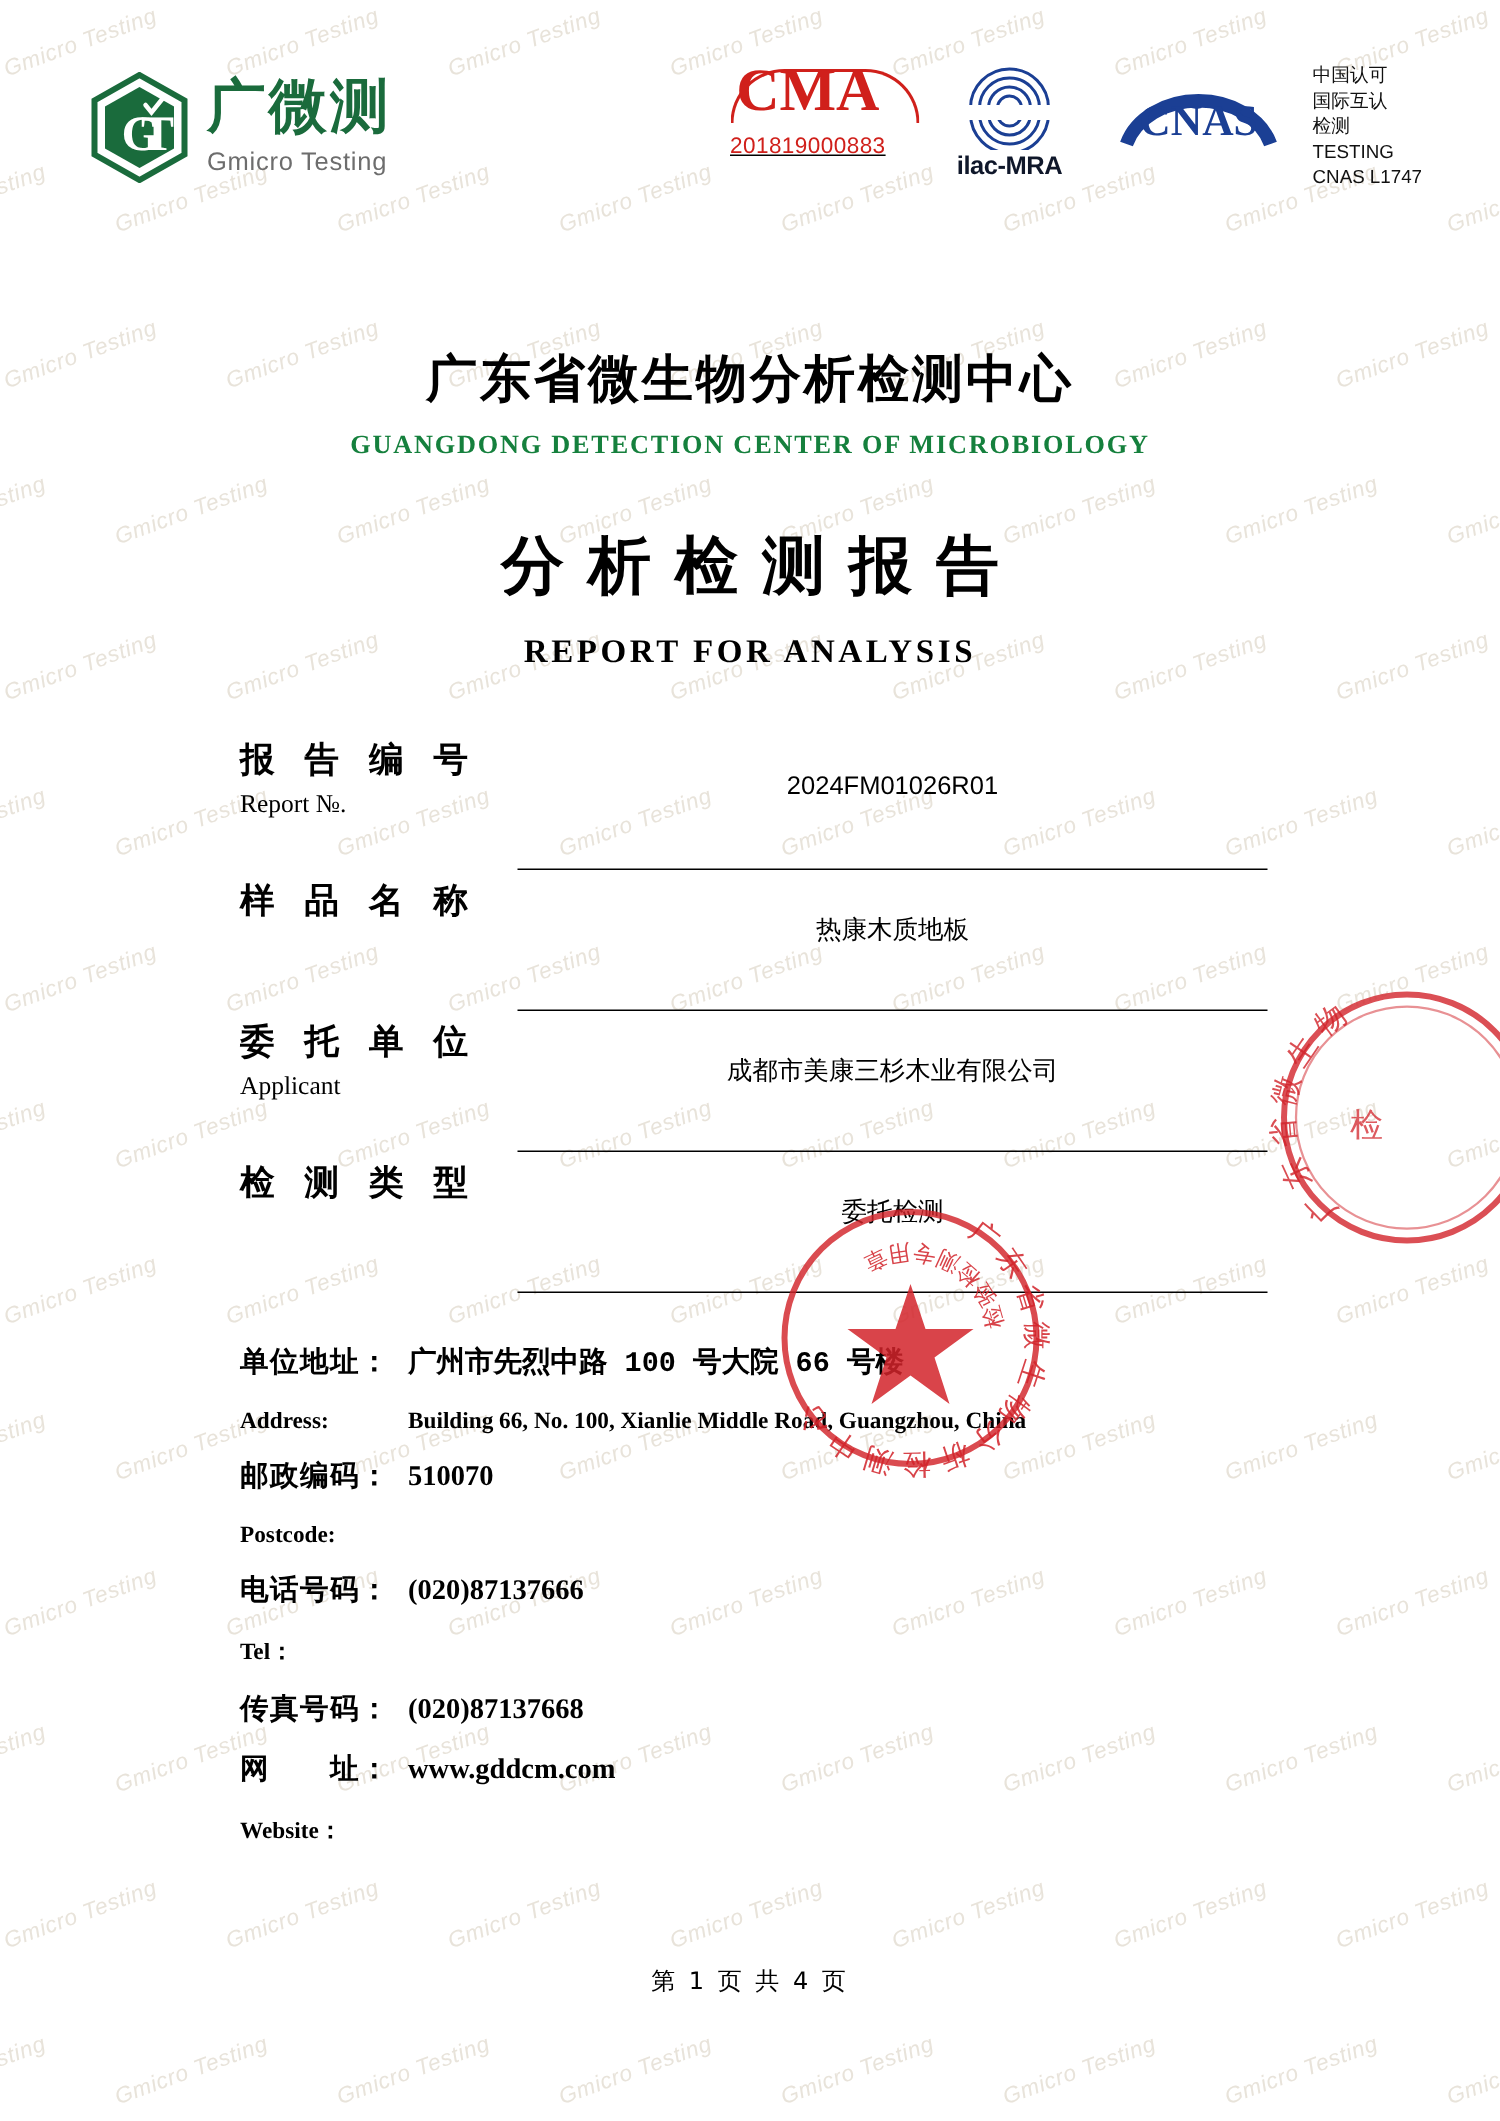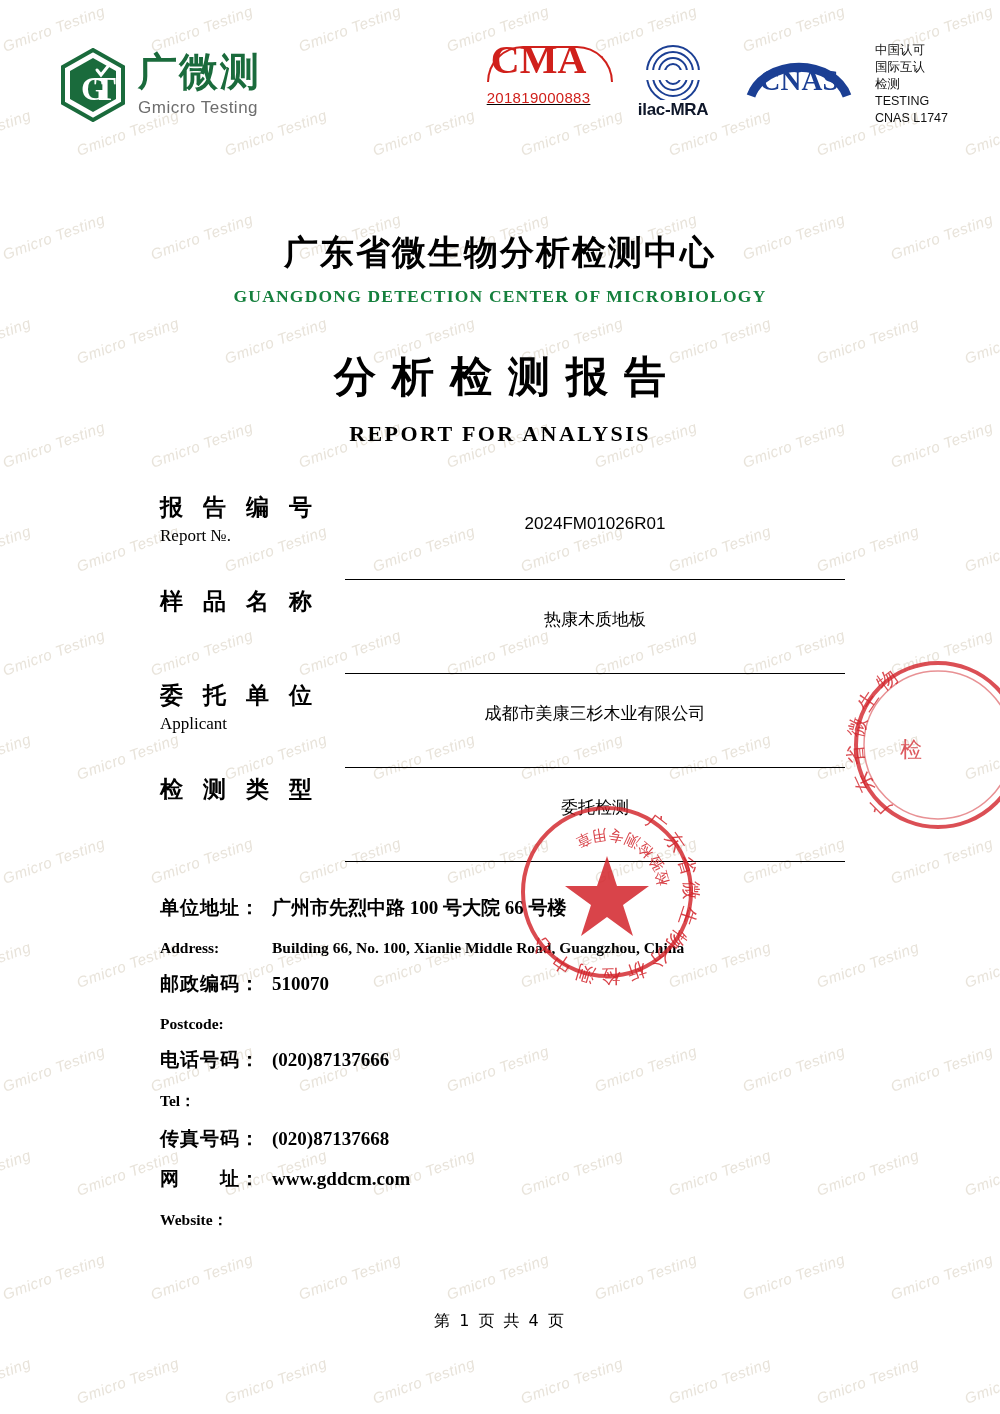--- a/index.html
+++ b/index.html
@@ -224,21 +224,21 @@
   .c-row { position: relative; margin-bottom: 14px; }
   .c-cn {
     font-family: "DejaVu Sans", sans-serif;
     font-size: 19px;
     font-weight: bold;
     display: inline-block;
     width: 108px;
     letter-spacing: 1px;
   }
   .c-val {
-    font-family: Liberation Serif, serif;
+    font-family: Liberation Mono, monospace;
     font-size: 19px;
     font-weight: bold;
     display: inline-block;
   }
   .c-val.lat {
     font-family: "Liberation Serif", serif;
     font-size: 19px;
     font-weight: bold;
   }
   .c-en {

